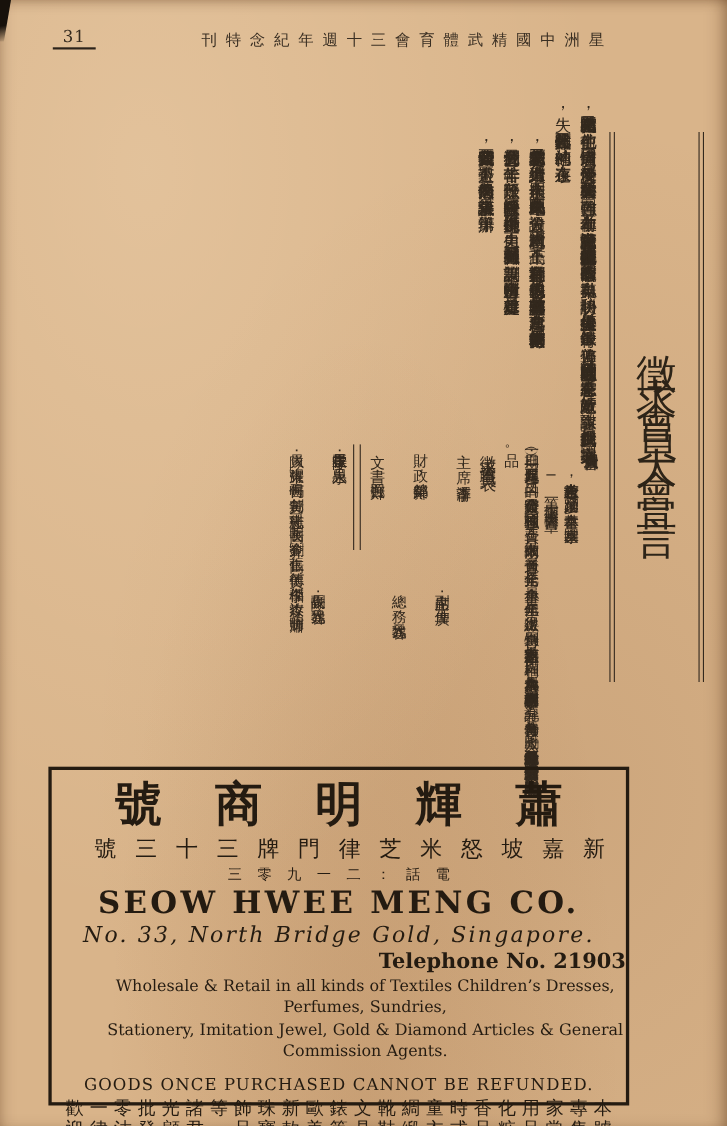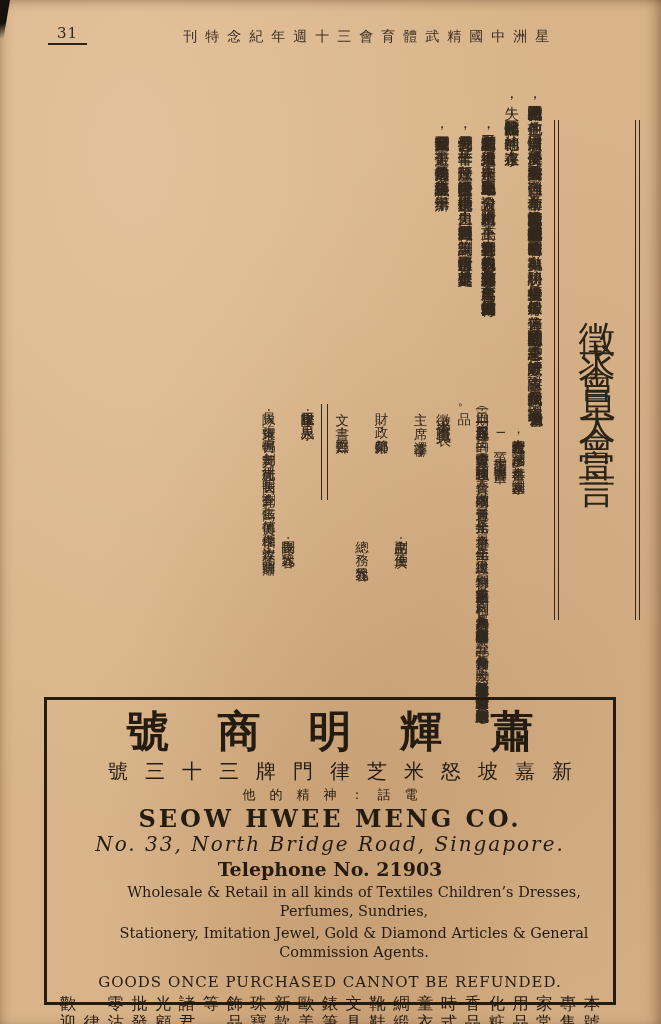--- a/index.html
+++ b/index.html
@@ -74,39 +74,39 @@
     display:flex;align-items:center;justify-content:center;
   }
   .headline-text{
     writing-mode:vertical-rl;-webkit-writing-mode:vertical-rl;
     text-orientation:upright;
     font-size:37px;letter-spacing:21px;line-height:1.0;
     padding-top:14px;color:#2d2418;
   }
   
   .ad-box{
-    position:absolute;left:44px;top:697px;width:572px;height:308px;
+    position:absolute;left:44px;top:697px;width:528px;height:308px;
     border:3px solid #241b11;box-sizing:border-box;
     text-align:center;color:#241b11;
   }
   .ad-cn-title{
     margin-top:8px;font-size:43px;font-weight:bold;
     letter-spacing:48px;text-indent:48px;line-height:1.1;white-space:nowrap;
   }
   .ad-cn-address{
     margin-top:3px;font-size:20px;letter-spacing:17px;text-indent:17px;white-space:nowrap;margin-left:20px;
   }
   .ad-cn-phone{
     margin-top:1px;font-size:13px;letter-spacing:14px;text-indent:14px;white-space:nowrap;
   }
   .ad-en-title{
-    margin-top:2px;font-size:24px;font-weight:bold;letter-spacing:3px;line-height:1.05;
+    margin-top:2px;font-size:28px;font-weight:bold;letter-spacing:3px;line-height:1.05;
   }
   .ad-en-address{font-size:20px;font-style:italic;letter-spacing:2px;margin-top:1px;}
-  .ad-en-phone{font-size:19px;font-weight:bold;margin-top:2px;}
+  .ad-en-phone{font-size:19px;font-weight:bold;margin-top:2px;text-align:right;}
   .ad-en-line{font-size:14.5px;margin-top:3px;line-height:1.3;padding-left:48px;}
   .ad-en-notice{font-size:15px;margin-top:11px;letter-spacing:1px;}
   .ad-products{
     display:flex;justify-content:space-between;
     padding:4px 10px 0 10px;
   }
   .product-pair{
     width:22px;font-size:16.5px;line-height:1.15;
     word-break:break-all;text-align:center;white-space:normal;
   }
@@ -153,23 +153,23 @@
     <div class="headline-wrap">
       <div class="headline-inner">
         <div class="headline-text">徵求會員大會宣言</div>
       </div>
     </div>
   </div>
 
   <div class="ad-box">
     <div class="ad-cn-title">號商明輝蕭</div>
     <div class="ad-cn-address">號三十三牌門律芝米怒坡嘉新</div>
-    <div class="ad-cn-phone">他的精神：話電</div>
+    <div class="ad-cn-phone">三零九一二：話電</div>
     <div class="ad-en-title">SEOW HWEE MENG CO.</div>
-    <div class="ad-en-address">No. 33, North Bridge Road, Singapore.</div>
+    <div class="ad-en-address">No. 33, North Bridge Gold, Singapore.</div>
     <div class="ad-en-phone">Telephone No. 21903</div>
     <div class="ad-en-line">Wholesale &amp; Retail in all kinds of Textiles Children’s Dresses, Perfumes, Sundries,</div>
     <div class="ad-en-line">Stationery, Imitation Jewel, Gold &amp; Diamond Articles &amp; General Commission Agents.</div>
     <div class="ad-en-notice">GOODS ONCE PURCHASED CANNOT BE REFUNDED.</div>
     <div class="ad-products">
       <div class="product-pair">歡迎</div>
       <div class="product-pair">一律</div>
       <div class="product-pair">零沽</div>
       <div class="product-pair">批發</div>
       <div class="product-pair">光顧</div>

